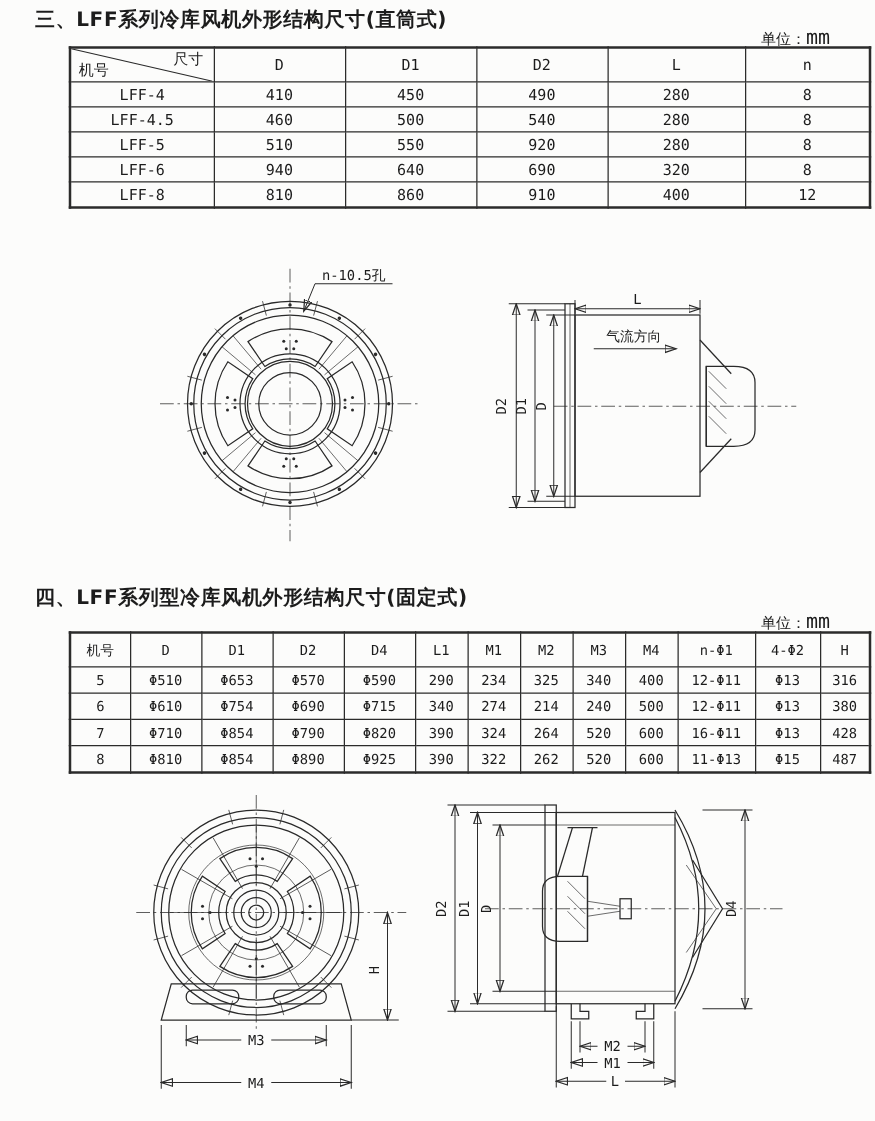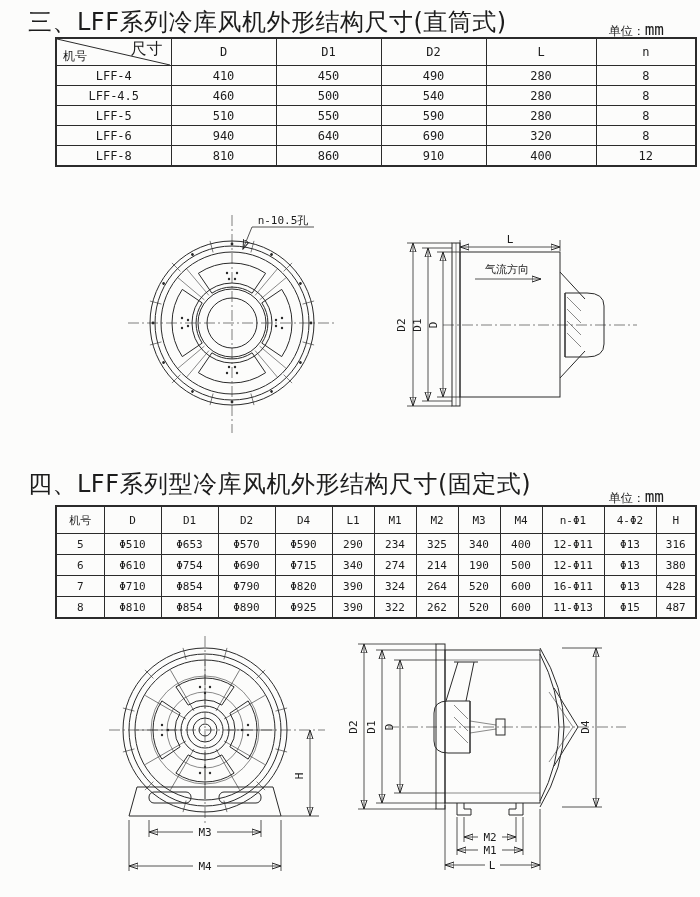--- a/index.html
+++ b/index.html
@@ -1,31 +1,31 @@
 <!DOCTYPE html>
 <html><head>
 <meta charset="utf-8">
 <style>
   html,body{margin:0;padding:0}
   body{width:700px;height:897px;position:relative;background:#fcfcfb;color:#1c1c1c;
        font-family:"DejaVu Sans",sans-serif;overflow:hidden}
-  .title{position:absolute;font-size:24px;font-weight:normal;letter-spacing:.5px;white-space:nowrap}
+  .title{position:absolute;font-size:16px;font-weight:bold;letter-spacing:.5px;white-space:nowrap}
   .unit{position:absolute;font-size:12px;white-space:nowrap}
   .unit .mm{font-family:"DejaVu Sans Mono",monospace;font-size:16px}
   table.dim-table{position:absolute;border-collapse:collapse;table-layout:fixed;
        border:2px solid #2b2b2b;background:transparent}
   table.dim-table th,table.dim-table td{border:1px solid #2b2b2b;text-align:center;vertical-align:middle;
        padding:0;font:12px "DejaVu Sans Mono","DejaVu Sans",monospace;font-weight:normal;color:#1c1c1c}
   #table-straight thead th{height:26px}
   #table-straight tbody td{height:19px}
   #table-fixed thead th{height:26px;font-size:11px}
   #table-fixed tbody td{height:20px;font-size:11px}
   .corner-cell{position:relative}
   .corner-cell svg{position:absolute;left:0;top:0}
-  .corner-top{position:absolute;right:8px;top:0;font-size:16px;font-family:Liberation Sans, sans-serif}
+  .corner-top{position:absolute;right:8px;top:0;font-size:12px;font-family:Liberation Sans, sans-serif}
   .corner-bottom{position:absolute;left:6px;bottom:0;font-size:12px;font-family:"DejaVu Sans",sans-serif}
   .fig{position:absolute}
   svg line,svg path,svg rect,svg circle,svg polyline{stroke:#2a2a2a;fill:none;stroke-width:1}
   svg .cl{stroke-width:.6;stroke-dasharray:11 3 2 3}
   svg .thin{stroke-width:.55}
   svg .ext{stroke-width:.8}
   svg .dim{stroke-width:.8;marker-start:url(#arr);marker-end:url(#arr)}
   svg .ldr{stroke-width:.8;marker-end:url(#arr)}
   svg .dot{fill:#2a2a2a;stroke:none}
   svg .wbg{fill:#fcfcfb;stroke:none}
@@ -86,21 +86,21 @@
         <td>460</td>
         <td>500</td>
         <td>540</td>
         <td>280</td>
         <td>8</td>
       </tr>
       <tr>
         <td>LFF-5</td>
         <td>510</td>
         <td>550</td>
-        <td>590</td>
+        <td>920</td>
         <td>280</td>
         <td>8</td>
       </tr>
       <tr>
         <td>LFF-6</td>
         <td>940</td>
         <td>640</td>
         <td>690</td>
         <td>320</td>
         <td>8</td>
@@ -289,21 +289,21 @@
       </tr>
       <tr>
         <td>6</td>
         <td>Φ610</td>
         <td>Φ754</td>
         <td>Φ690</td>
         <td>Φ715</td>
         <td>340</td>
         <td>274</td>
         <td>214</td>
-        <td>190</td>
+        <td>240</td>
         <td>500</td>
         <td>12-Φ11</td>
         <td>Φ13</td>
         <td>380</td>
       </tr>
       <tr>
         <td>7</td>
         <td>Φ710</td>
         <td>Φ854</td>
         <td>Φ790</td>

